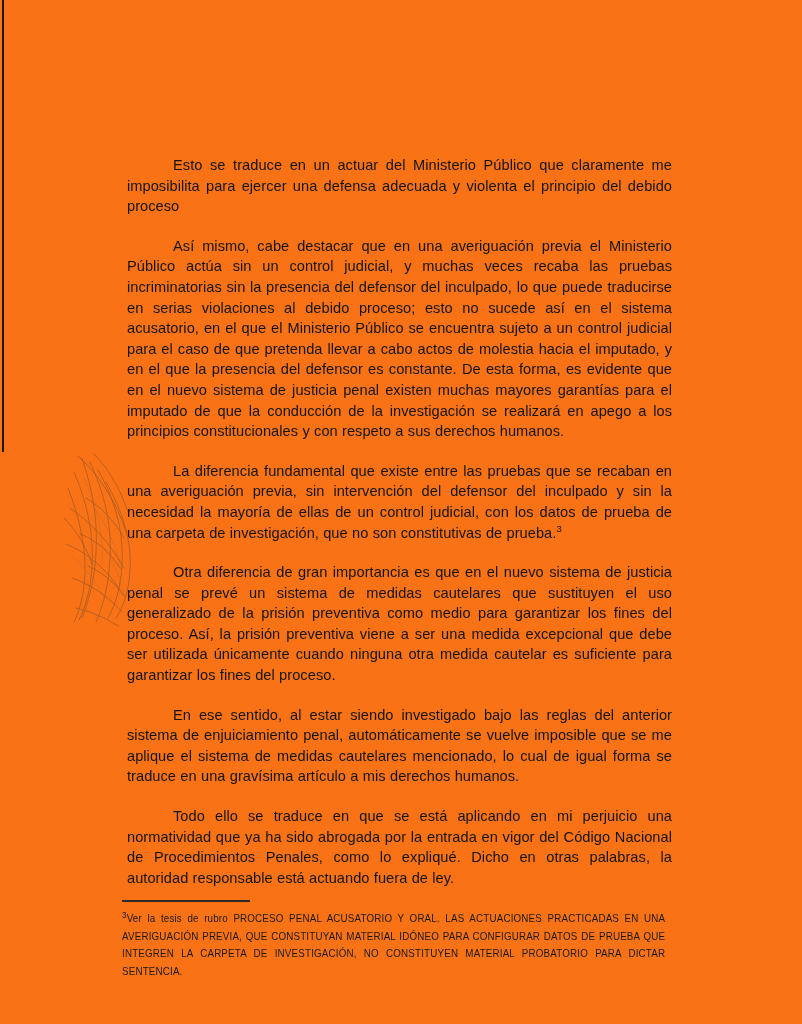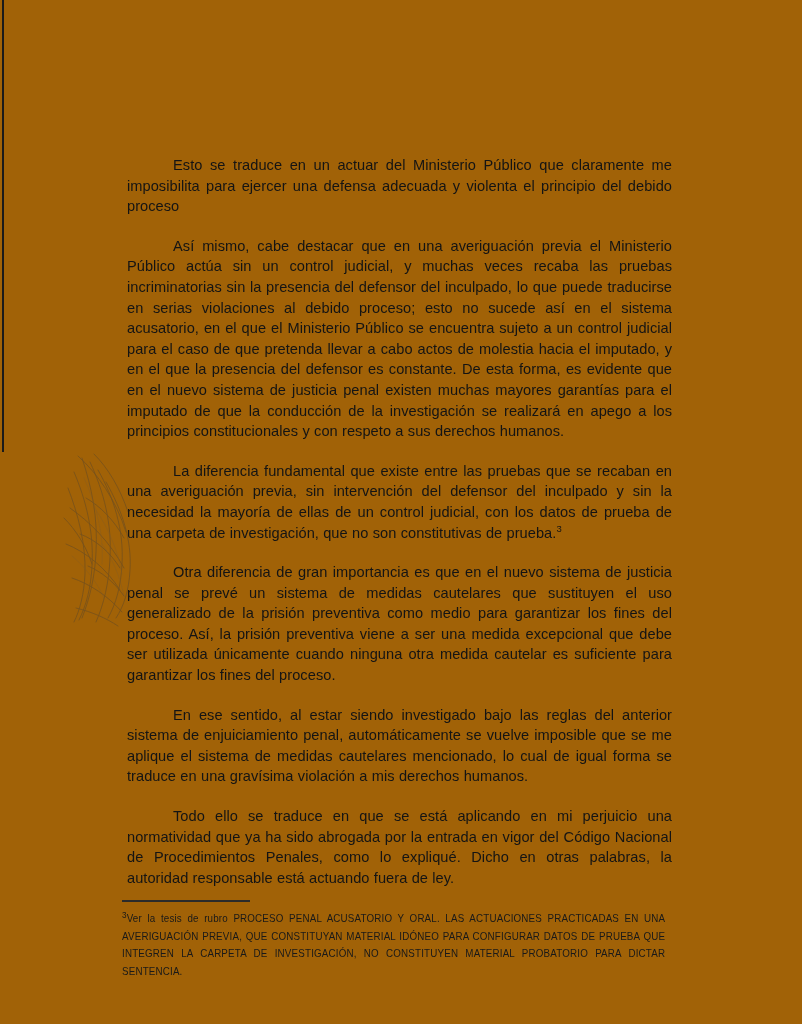--- a/index.html
+++ b/index.html
@@ -8,21 +8,21 @@
     padding: 0;
     background: #ffffff;
   }
   body {
     font-family: "Liberation Sans", sans-serif;
   }
   .page {
     position: relative;
     width: 802px;
     height: 1024px;
-    background: #a16207;
+    background: #f97316;
     overflow: hidden;
   }
   
   .scan-edge-line {
     position: absolute;
     left: 2px;
     top: 0;
     width: 2px;
     height: 452px;
     background: #1a1a1a;
@@ -137,21 +137,21 @@
   <div class="doc-body">
 
     <p class="para">Esto se traduce en un actuar del Ministerio Público que claramente me imposibilita para ejercer una defensa adecuada y violenta el principio del debido proceso</p>
 
     <p class="para">Así mismo, cabe destacar que en una averiguación previa el Ministerio Público actúa sin un control judicial, y muchas veces recaba las pruebas incriminatorias sin la presencia del defensor del inculpado, lo que puede traducirse en serias violaciones al debido proceso; esto no sucede así en el sistema acusatorio, en el que el Ministerio Público se encuentra sujeto a un control judicial para el caso de que pretenda llevar a cabo actos de molestia hacia el imputado, y en el que la presencia del defensor es constante. De esta forma, es evidente que en el nuevo sistema de justicia penal existen muchas mayores garantías para el imputado de que la conducción de la investigación se realizará en apego a los principios constitucionales y con respeto a sus derechos humanos.</p>
 
     <p class="para"><span>La diferencia fundamental que existe entre las pruebas que se recaban en una averiguación previa, sin intervención del defensor del inculpado y sin la necesidad la mayoría de ellas de un control judicial, con los datos de prueba de una carpeta de investigación, que no son constitutivas de prueba.</span><sup>3</sup></p>
 
     <p class="para">Otra diferencia de gran importancia es que en el nuevo sistema de justicia penal se prevé un sistema de medidas cautelares que sustituyen el uso generalizado de la prisión preventiva como medio para garantizar los fines del proceso. Así, la prisión preventiva viene a ser una medida excepcional que debe ser utilizada únicamente cuando ninguna otra medida cautelar es suficiente para garantizar los fines del proceso.</p>
 
-    <p class="para">En ese sentido, al estar siendo investigado bajo las reglas del anterior sistema de enjuiciamiento penal, automáticamente se vuelve imposible que se me aplique el sistema de medidas cautelares mencionado, lo cual de igual forma se traduce en una gravísima violación a mis derechos humanos.</p>
+    <p class="para">En ese sentido, al estar siendo investigado bajo las reglas del anterior sistema de enjuiciamiento penal, automáticamente se vuelve imposible que se me aplique el sistema de medidas cautelares mencionado, lo cual de igual forma se traduce en una gravísima artículo a mis derechos humanos.</p>
 
     <p class="para">Todo ello se traduce en que se está aplicando en mi perjuicio una normatividad que ya ha sido abrogada por la entrada en vigor del Código Nacional de Procedimientos Penales, como lo expliqué. Dicho en otras palabras, la autoridad responsable está actuando fuera de ley.</p>
 
 
   </div>
 
   <div class="footnote-area">
     <div class="footnote-rule"></div>
     <p class="footnote-text"><sup>3</sup><span class="fn-lead">Ver la tesis de rubro </span><span class="fn-caps">PROCESO PENAL ACUSATORIO Y ORAL. LAS ACTUACIONES PRACTICADAS EN UNA AVERIGUACIÓN PREVIA, QUE CONSTITUYAN MATERIAL IDÓNEO PARA CONFIGURAR DATOS DE PRUEBA QUE INTEGREN LA CARPETA DE INVESTIGACIÓN, NO CONSTITUYEN MATERIAL PROBATORIO PARA DICTAR SENTENCIA.</span></p>
   </div>

